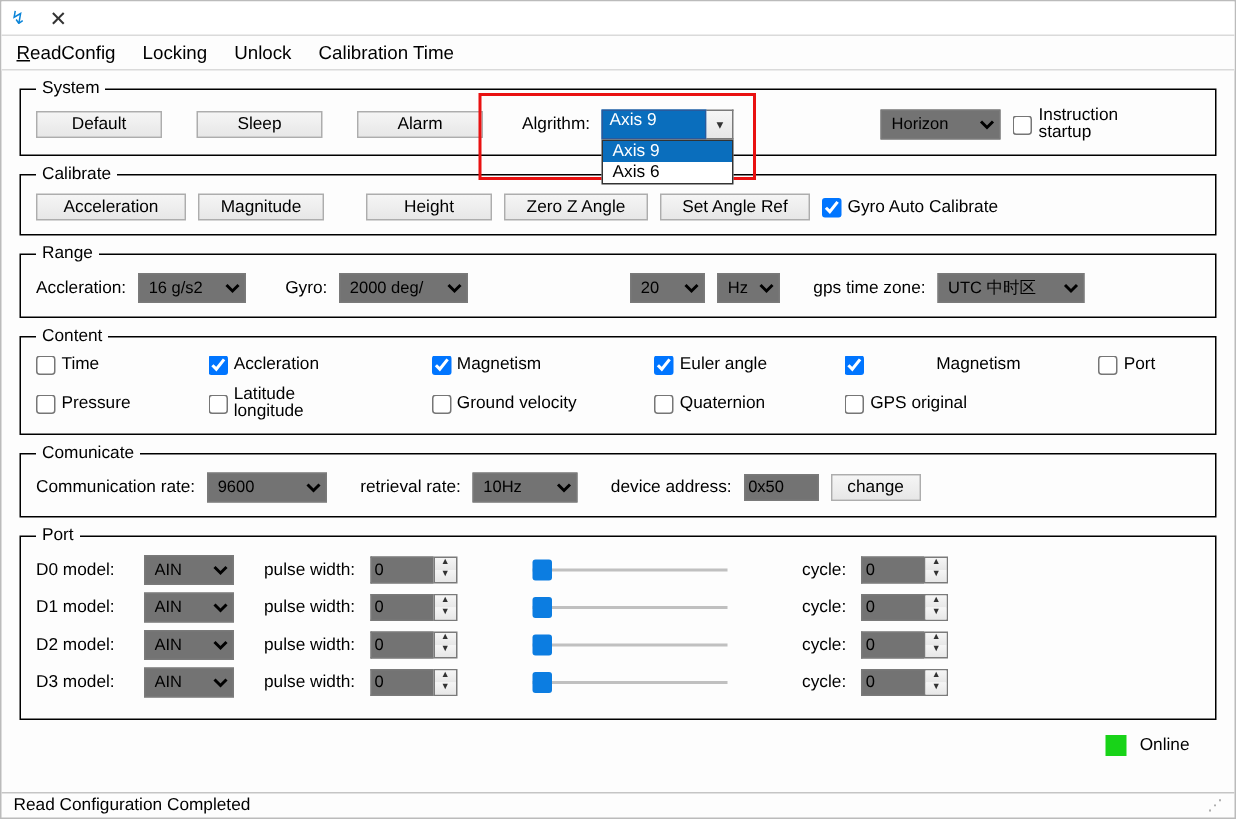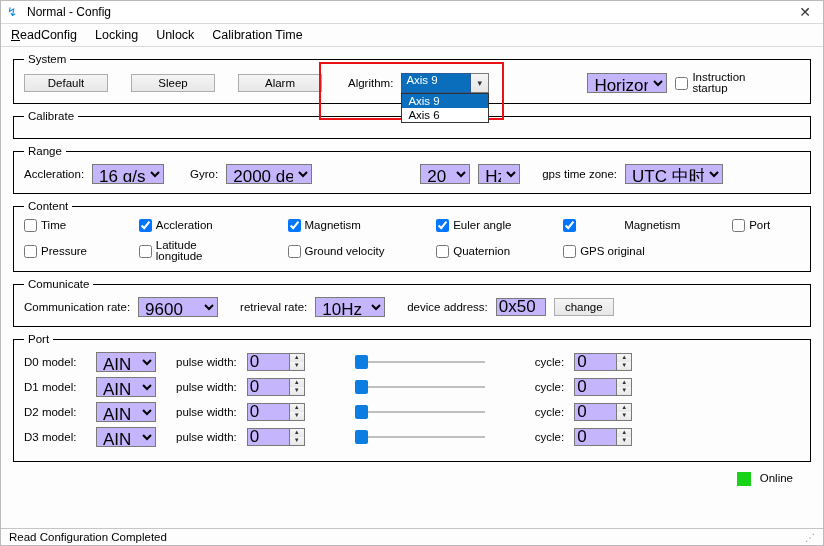--- a/index.html
+++ b/index.html
@@ -84,24 +84,24 @@
     min-width: 84px;
     padding: 2px 8px;
     background: linear-gradient(#f5f5f5, #e7e7e7);
     border: 1px solid #adadad;
     font-size: 11.5px;
     cursor: pointer;
     text-align: center;
   }
   .btn.sm { min-width: 60px; }
   select, input[type=text] {
-    font-size: 17px;
+    font-size: 11px;
     border: 1px solid #7a7a7a;
     padding: 1px 2px;
-    background: #c4b5fd;
+    background: #737373;
   }
   select { height: 20px; }
   input[type=text] { height: 18px; }
   label.cb {
     display: inline-flex;
     align-items: center;
     gap: 4px;
     cursor: pointer;
   }
   input[type=checkbox] {
@@ -241,21 +241,20 @@
   }
   .port-label { width: 62px; }
 </style>
 </head>
 <body>
 
 <div class="window">
 
   <div class="titlebar">
     <span class="icon">↯</span>
-    <span class="title">Normal - Config</span>
     <span class="close">✕</span>
   </div>
 
   <div class="menubar">
     <span><u>R</u><span>eadConfig</span></span>
     <span>Locking</span>
     <span>Unlock</span>
     <span>Calibration Time</span>
   </div>
 
@@ -284,20 +283,31 @@
         <label class="cb">
           <input type="checkbox" style="">
           <span style="max-width:80px;display:inline-block;line-height:11px">Instruction startup</span>
         </label>
       </div>
       <div class="highlight-box" style="top:-3px;left:305px;width:185px;height:58px"></div>
     </fieldset>
 
     <fieldset>
       <legend>Calibrate</legend>
+      <div class="row">
+        <button class="btn" style="min-width:100px">Acceleration</button>
+        <button class="btn">Magnitude</button>
+        <button class="btn" style="margin-left:20px">Height</button>
+        <button class="btn" style="min-width:96px">Zero Z Angle</button>
+        <button class="btn" style="min-width:100px">Set Angle Ref</button>
+        <label class="cb">
+          <input type="checkbox" checked="" style="">
+          <span>Gyro Auto Calibrate</span>
+        </label>
+      </div>
     </fieldset>
 
     <fieldset>
       <legend>Range</legend>
       <div class="row">
         <span>Accleration:</span>
         <select style="width:72px"><option>16 g/s2</option></select>
         <span style="margin-left:18px">Gyro:</span>
         <select style="width:86px"><option>2000 deg/</option></select>
         <select style="width:50px;margin-left:100px"><option>20</option></select>

